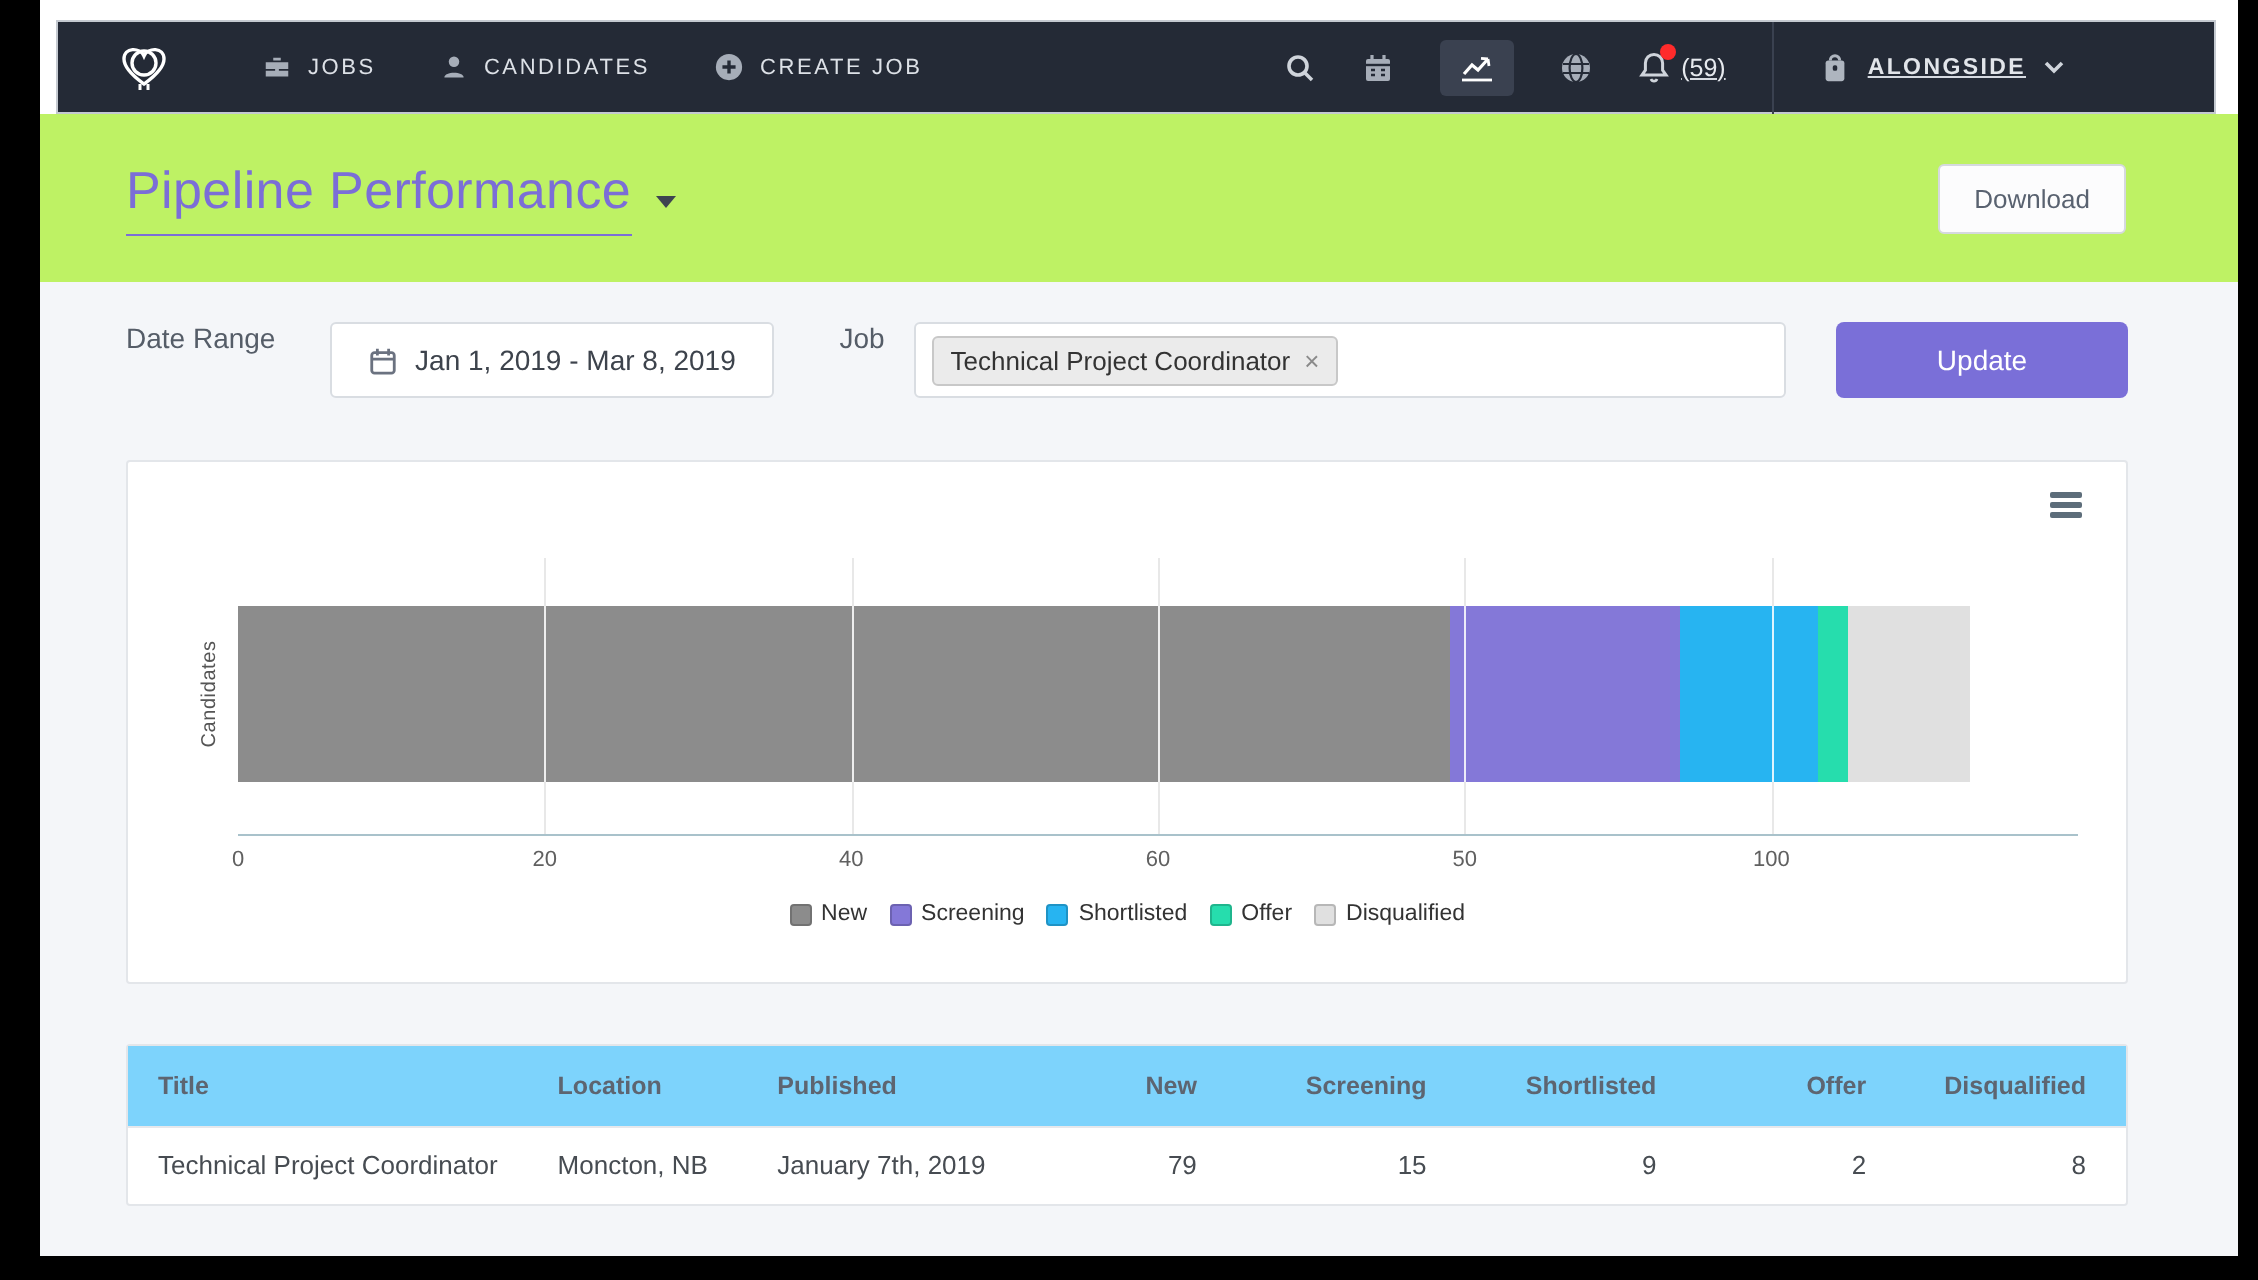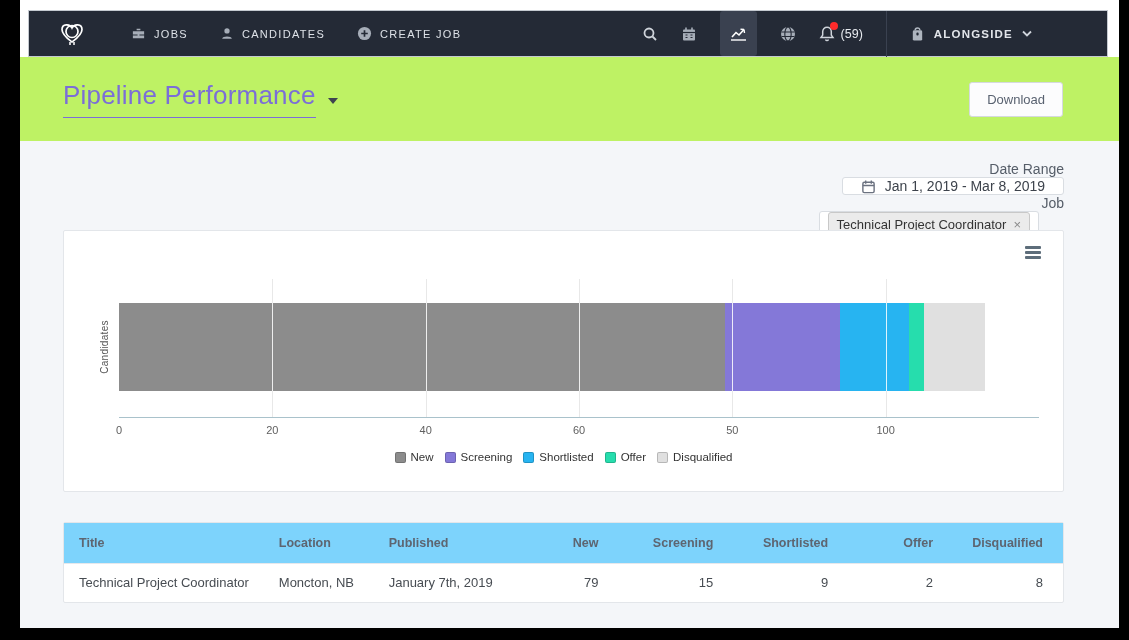--- a/index.html
+++ b/index.html
@@ -7,40 +7,40 @@
 
   .app { position:absolute; left:20px; top:0; width:1099px; height:628px; background:#f4f6f9; overflow:hidden; }
 
   
   .topbar-wrap { background:#fff; padding:10px 11px 0 8px; }
   .navbar { height:47px; background:#242a36; border:1px solid #c4c9d0; display:flex; align-items:center; color:#d6dae1; }
   .nav-left { display:flex; align-items:center; padding-left:26px; }
   .logo { margin-right:42px; display:flex; align-items:center; }
   .nav-item { display:flex; align-items:center; gap:8px; margin-right:32px; cursor:pointer; }
   .nav-item span.lbl { font-size:11px; font-weight:normal; letter-spacing:1.3px; color:#dde1e7; }
-  .nav-right { margin-left:auto; display:flex; gap:23px; padding-right:75px; height:100%; }
+  .nav-right { margin-left:auto; display:flex; align-items:center; gap:23px; padding-right:75px; height:100%;text-decoration:underline; }
   .nav-icon { display:flex; align-items:center; cursor:pointer; position:relative; }
   .nav-icon.active { background:#3a4150; border-radius:3px; padding:7px 10px; }
   .bell-wrap { display:flex; align-items:center; gap:6px; cursor:pointer; }
   .bell-dot { position:absolute; top:-3px; right:-3px; width:8px; height:8px; border-radius:50%; background:#ff2b2b; }
   .notif-count { font-size:12.5px; color:#e6e9ee; }
   .nav-divider { width:1px; height:46px; background:#3a4150; }
   .account { display:flex; align-items:center; gap:9px; cursor:pointer; }
   .account .acct-name { font-size:11.5px; font-weight:bold; letter-spacing:1.2px; color:#e2e5ea; }
 
   
   .title-row { background:#bef264; height:84px; display:flex; align-items:center; padding:0 56px 0 43px;justify-content:space-between; }
   .page-title { font-size:26px; color:#7b6ed7; border-bottom:1px solid #7b6ed7; padding-bottom:6px; cursor:pointer; letter-spacing:.2px; }
   .title-caret { width:0; height:0; border-left:5px solid transparent; border-right:5px solid transparent; border-top:6px solid #3e4450; margin-left:12px; margin-top:4px; cursor:pointer; }
   .download-btn { margin-left:auto; background:#fcfcfd; border:1px solid #d5d9de; border-radius:3px; color:#596270; font-size:13px; padding:9px 17px; cursor:pointer; }
 
   
   .content { padding:20px 55px 0 43px; }
 
-  .filter-row { display:flex; align-items:flex-end; height:40px;flex-direction:column; }
+  .filter-row { display:flex; align-items:flex-start; height:40px; }
   .filter-label { font-size:14px; color:#555d68; }
   .date-input { margin-left:27px; width:222px; height:38px; background:#fff; border:1px solid #d9dde2; border-radius:3px; display:flex; align-items:center; justify-content:center; gap:9px; cursor:pointer; }
   .date-input .date-text { font-size:14px; color:#3d434c; }
   .job-label { margin-left:33px; }
   .job-input { margin-left:15px; flex:1; height:38px; background:#fff; border:1px solid #d9dde2; border-radius:3px; display:flex; align-items:center; padding:0 8px; margin-right:25px; cursor:text; }
   .job-tag { background:#ebebeb; border:1px solid #c8c8c8; border-radius:3px; font-size:13px; color:#333; padding:4px 8px; display:flex; align-items:center; gap:7px; }
   .tag-x { color:#8a8a8a; font-size:13px; cursor:pointer; line-height:1; }
   .update-btn { width:146px; height:38px; background:#7a6fd8; border:none; border-radius:4px; color:#fff; font-size:14px; cursor:pointer; }
 
   

